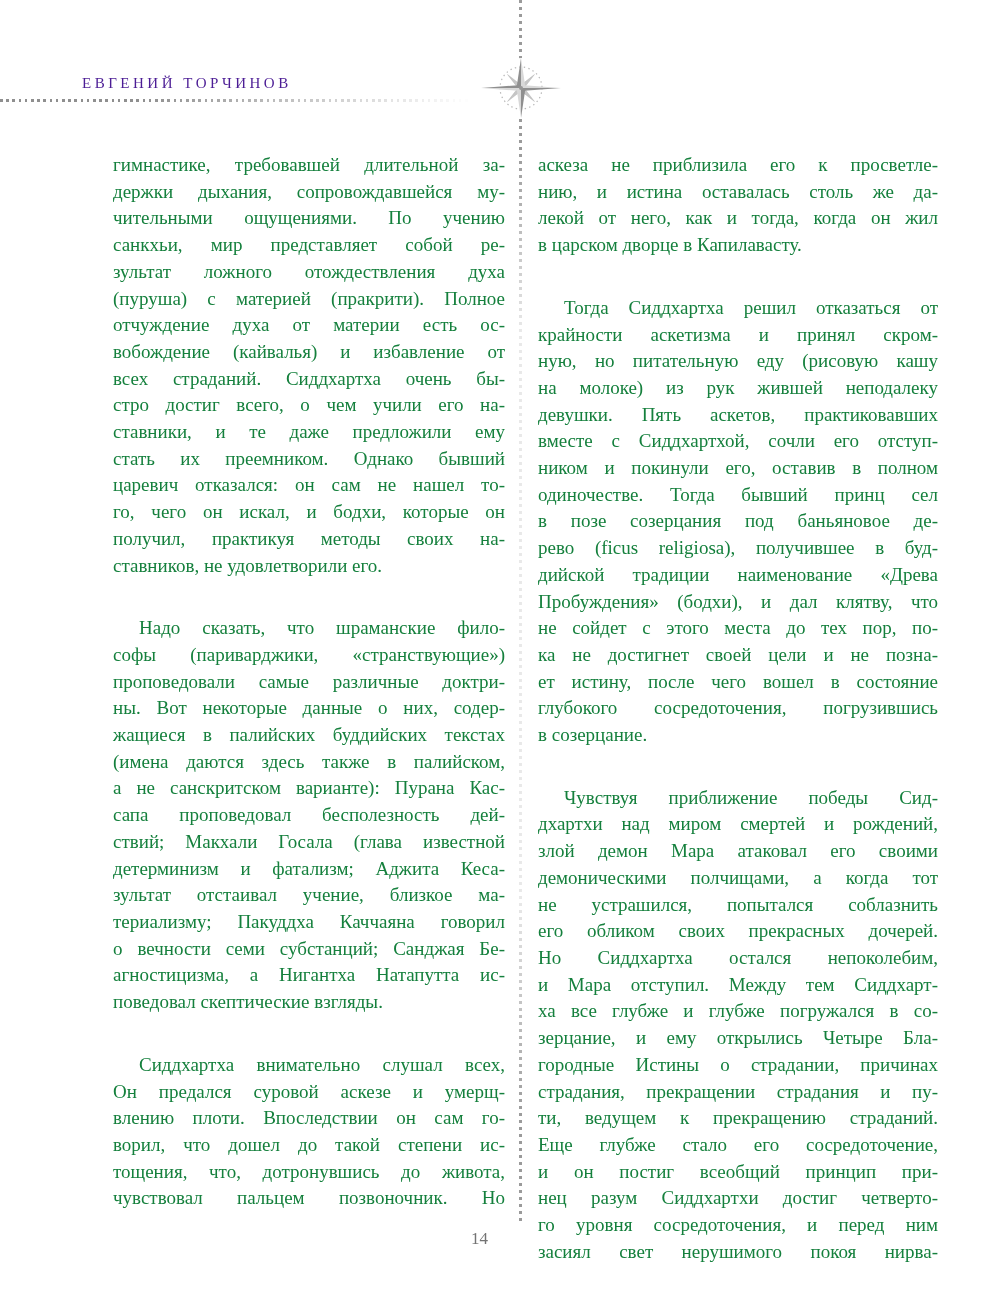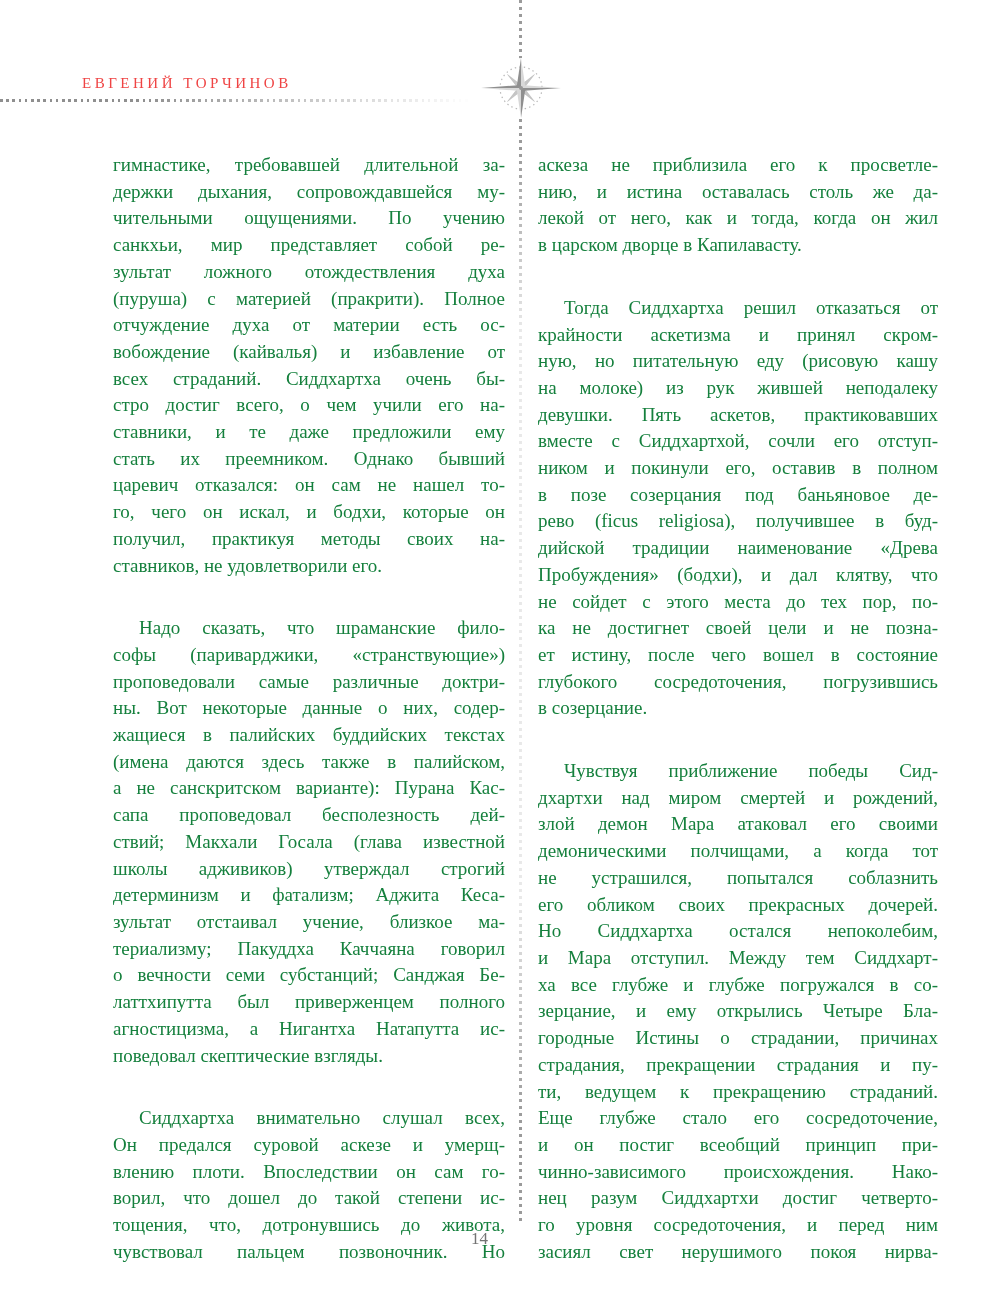--- a/index.html
+++ b/index.html
@@ -3,21 +3,21 @@
 <meta charset="utf-8">
 <style>
   html,body { margin:0; padding:0; background:#ffffff; }
   .page {
     position:relative; width:1000px; height:1312px; background:#ffffff;
     overflow:hidden; font-family:"Liberation Serif","DejaVu Serif",serif;
   }
   
   .author {
     position:absolute; left:82px; top:75px;
-    font-size:15px; letter-spacing:3.5px; color:#ef4444; white-space:nowrap;
+    font-size:15px; letter-spacing:3.5px; color:#4c1d95; white-space:nowrap;
   }
   .header-rule {
     position:absolute; left:0; top:99px; width:472px; height:3px;
     background:repeating-linear-gradient(to right,#8f8f8f 0 2.6px, transparent 2.6px 6.2px);
   }
   .header-rule::after {
     content:""; position:absolute; inset:0;
     background:linear-gradient(to right, rgba(255,255,255,0) 30%, #ffffff 100%);
   }
   
@@ -100,26 +100,24 @@
         <div class="para indent">
           <div class="line">Надо сказать, что шраманские фило-</div>
           <div class="line">софы (париварджики, «странствующие»)</div>
           <div class="line">проповедовали самые различные доктри-</div>
           <div class="line">ны. Вот некоторые данные о них, содер-</div>
           <div class="line">жащиеся в палийских буддийских текстах</div>
           <div class="line">(имена даются здесь также в палийском,</div>
           <div class="line">а не санскритском варианте): Пурана Кас-</div>
           <div class="line">сапа проповедовал бесполезность дей-</div>
           <div class="line">ствий; Макхали Госала (глава известной</div>
-          <div class="line">школы адживиков) утверждал строгий</div>
           <div class="line">детерминизм и фатализм; Аджита Кеса-</div>
           <div class="line">зультат отстаивал учение, близкое ма-</div>
           <div class="line">териализму; Пакуддха Каччаяна говорил</div>
           <div class="line">о вечности семи субстанций; Санджая Бе-</div>
-          <div class="line">латтхипутта был приверженцем полного</div>
           <div class="line">агностицизма, а Нигантха Натапутта ис-</div>
           <div class="line end">поведовал скептические взгляды.</div>
         </div>
         <div class="para indent">
           <div class="line">Сиддхартха внимательно слушал всех,</div>
           <div class="line">Он предался суровой аскезе и умерщ-</div>
           <div class="line">влению плоти. Впоследствии он сам го-</div>
           <div class="line">ворил, что дошел до такой степени ис-</div>
           <div class="line">тощения, что, дотронувшись до живота,</div>
           <div class="line">чувствовал пальцем позвоночник. Но</div>
@@ -133,20 +131,21 @@
           <div class="line end">в царском дворце в Капилавасту.</div>
         </div>
         <div class="para indent">
           <div class="line">Тогда Сиддхартха решил отказаться от</div>
           <div class="line">крайности аскетизма и принял скром-</div>
           <div class="line">ную, но питательную еду (рисовую кашу</div>
           <div class="line">на молоке) из рук жившей неподалеку</div>
           <div class="line">девушки. Пять аскетов, практиковавших</div>
           <div class="line">вместе с Сиддхартхой, сочли его отступ-</div>
           <div class="line">ником и покинули его, оставив в полном</div>
+          <div class="line">одиночестве. Тогда бывший принц сел</div>
           <div class="line">в позе созерцания под баньяновое де-</div>
           <div class="line">рево (ficus religiosa), получившее в буд-</div>
           <div class="line">дийской традиции наименование «Древа</div>
           <div class="line">Пробуждения» (бодхи), и дал клятву, что</div>
           <div class="line">не сойдет с этого места до тех пор, по-</div>
           <div class="line">ка не достигнет своей цели и не позна-</div>
           <div class="line">ет истину, после чего вошел в состояние</div>
           <div class="line">глубокого сосредоточения, погрузившись</div>
           <div class="line end">в созерцание.</div>
         </div>
@@ -159,21 +158,20 @@
           <div class="line">его обликом своих прекрасных дочерей.</div>
           <div class="line">Но Сиддхартха остался непоколебим,</div>
           <div class="line">и Мара отступил. Между тем Сиддхарт-</div>
           <div class="line">ха все глубже и глубже погружался в со-</div>
           <div class="line">зерцание, и ему открылись Четыре Бла-</div>
           <div class="line">городные Истины о страдании, причинах</div>
           <div class="line">страдания, прекращении страдания и пу-</div>
           <div class="line">ти, ведущем к прекращению страданий.</div>
           <div class="line">Еще глубже стало его сосредоточение,</div>
           <div class="line">и он постиг всеобщий принцип при-</div>
-          <div class="line">чинно-зависимого происхождения. Нако-</div>
           <div class="line">нец разум Сиддхартхи достиг четверто-</div>
           <div class="line">го уровня сосредоточения, и перед ним</div>
           <div class="line">засиял свет нерушимого покоя нирва-</div>
         </div>
       </div>
   </main>
 
   <div class="page-number">14</div>
 
 </div>

